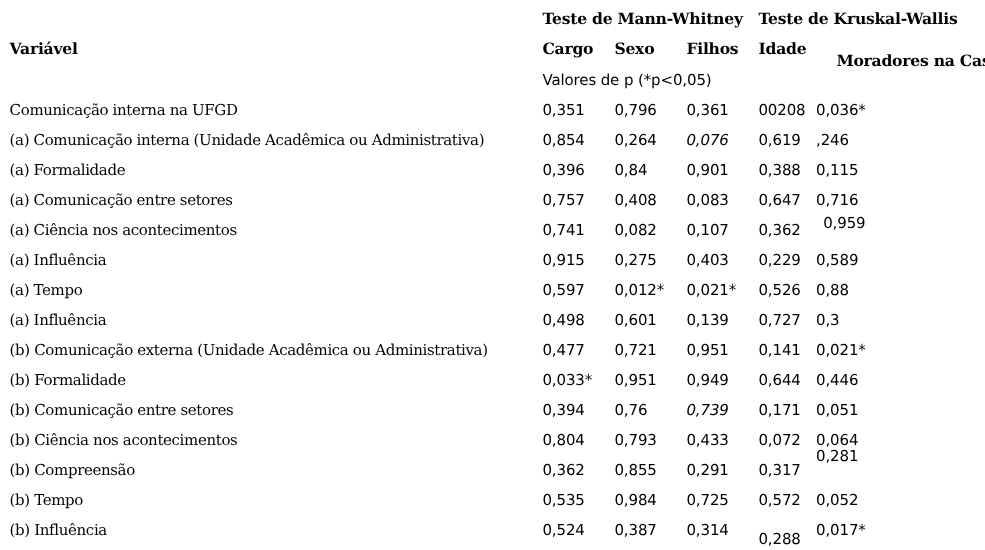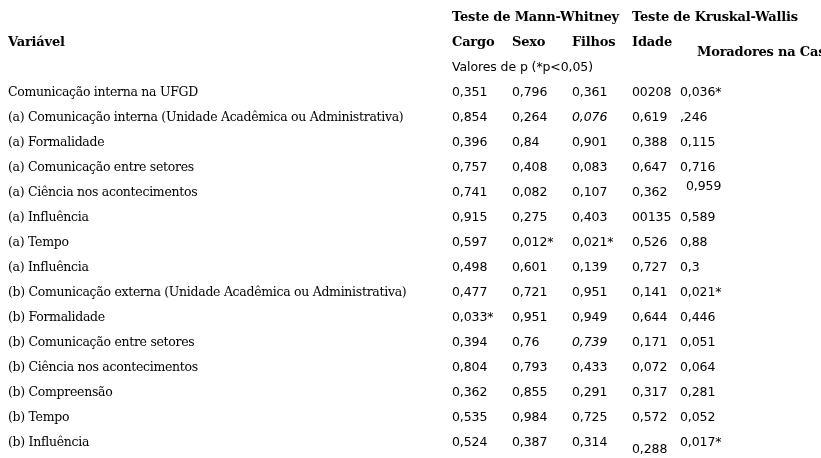--- a/index.html
+++ b/index.html
@@ -67,21 +67,21 @@
         <div class="cell sans num" style="left: 512px; top: 184px;">0,082</div>
         <div class="cell sans num" style="left: 572px; top: 184px;">0,107</div>
         <div class="cell sans num" style="left: 632px; top: 184px;">0,362</div>
         <div class="cell sans num" style="left: 680px; top: 178px; margin-left: 6px;">0,959</div>
       </div>
       <div>
         <div class="cell serif lbl" style="left: 8px; top: 209px;">(a) Influência</div>
         <div class="cell sans num" style="left: 452px; top: 209px;">0,915</div>
         <div class="cell sans num" style="left: 512px; top: 209px;">0,275</div>
         <div class="cell sans num" style="left: 572px; top: 209px;">0,403</div>
-        <div class="cell sans num" style="left: 632px; top: 209px;">00135</div>
+        <div class="cell sans num" style="left: 632px; top: 209px;">0,229</div>
         <div class="cell sans num" style="left: 680px; top: 209px;">0,589</div>
       </div>
       <div>
         <div class="cell serif lbl" style="left: 8px; top: 234px;">(a) Tempo</div>
         <div class="cell sans num" style="left: 452px; top: 234px;">0,597</div>
         <div class="cell sans num" style="left: 512px; top: 234px;">0,012*</div>
         <div class="cell sans num" style="left: 572px; top: 234px;">0,021*</div>
         <div class="cell sans num" style="left: 632px; top: 234px;">0,526</div>
         <div class="cell sans num" style="left: 680px; top: 234px;">0,88</div>
       </div>
@@ -124,21 +124,21 @@
         <div class="cell sans num" style="left: 572px; top: 359px;">0,433</div>
         <div class="cell sans num" style="left: 632px; top: 359px;">0,072</div>
         <div class="cell sans num" style="left: 680px; top: 359px;">0,064</div>
       </div>
       <div>
         <div class="cell serif lbl" style="left: 8px; top: 384px;">(b) Compreensão</div>
         <div class="cell sans num" style="left: 452px; top: 384px;">0,362</div>
         <div class="cell sans num" style="left: 512px; top: 384px;">0,855</div>
         <div class="cell sans num" style="left: 572px; top: 384px;">0,291</div>
         <div class="cell sans num" style="left: 632px; top: 384px;">0,317</div>
-        <div class="cell sans num" style="left: 680px; top: 384px;">0,281</div>
+        <div class="cell sans num" style="left: 680px; top: 372px;">0,281</div>
       </div>
       <div>
         <div class="cell serif lbl" style="left: 8px; top: 409px;">(b) Tempo</div>
         <div class="cell sans num" style="left: 452px; top: 409px;">0,535</div>
         <div class="cell sans num" style="left: 512px; top: 409px;">0,984</div>
         <div class="cell sans num" style="left: 572px; top: 409px;">0,725</div>
         <div class="cell sans num" style="left: 632px; top: 409px;">0,572</div>
         <div class="cell sans num" style="left: 680px; top: 409px;">0,052</div>
       </div>
       <div>

